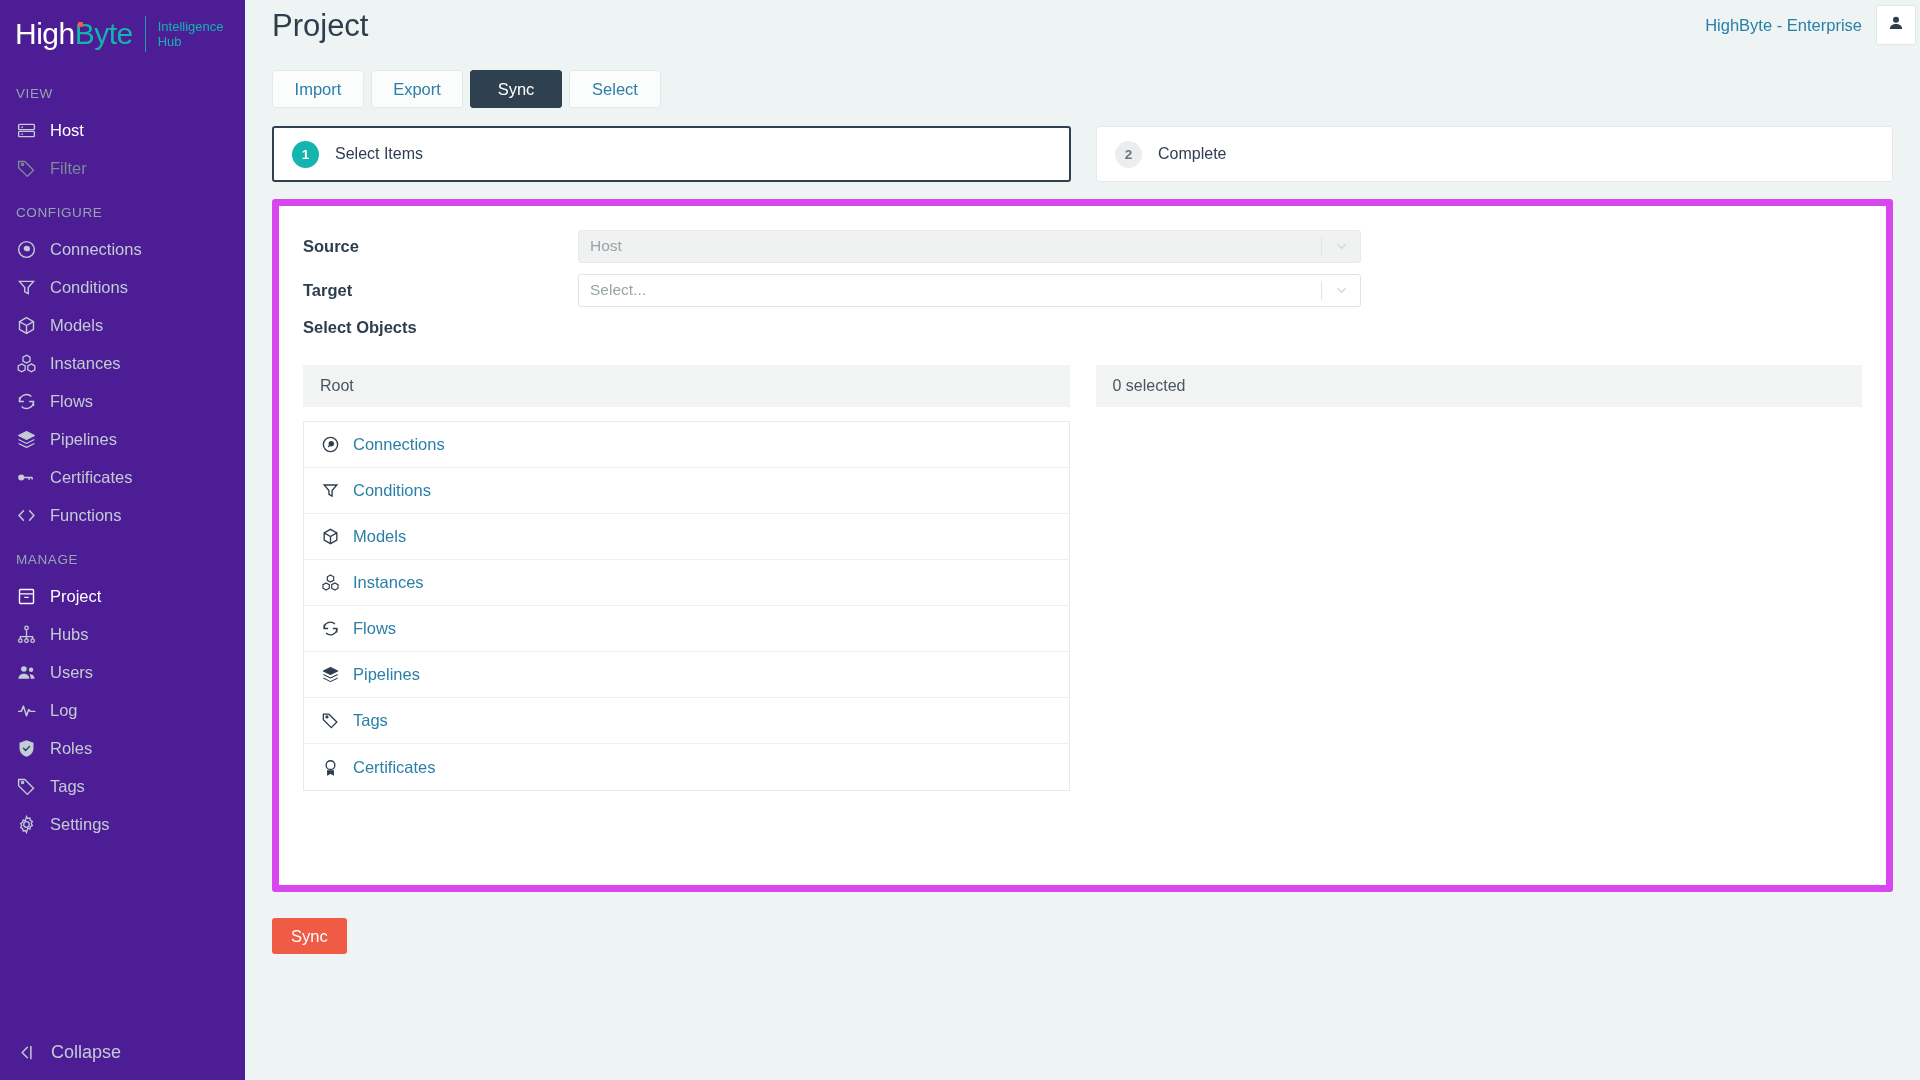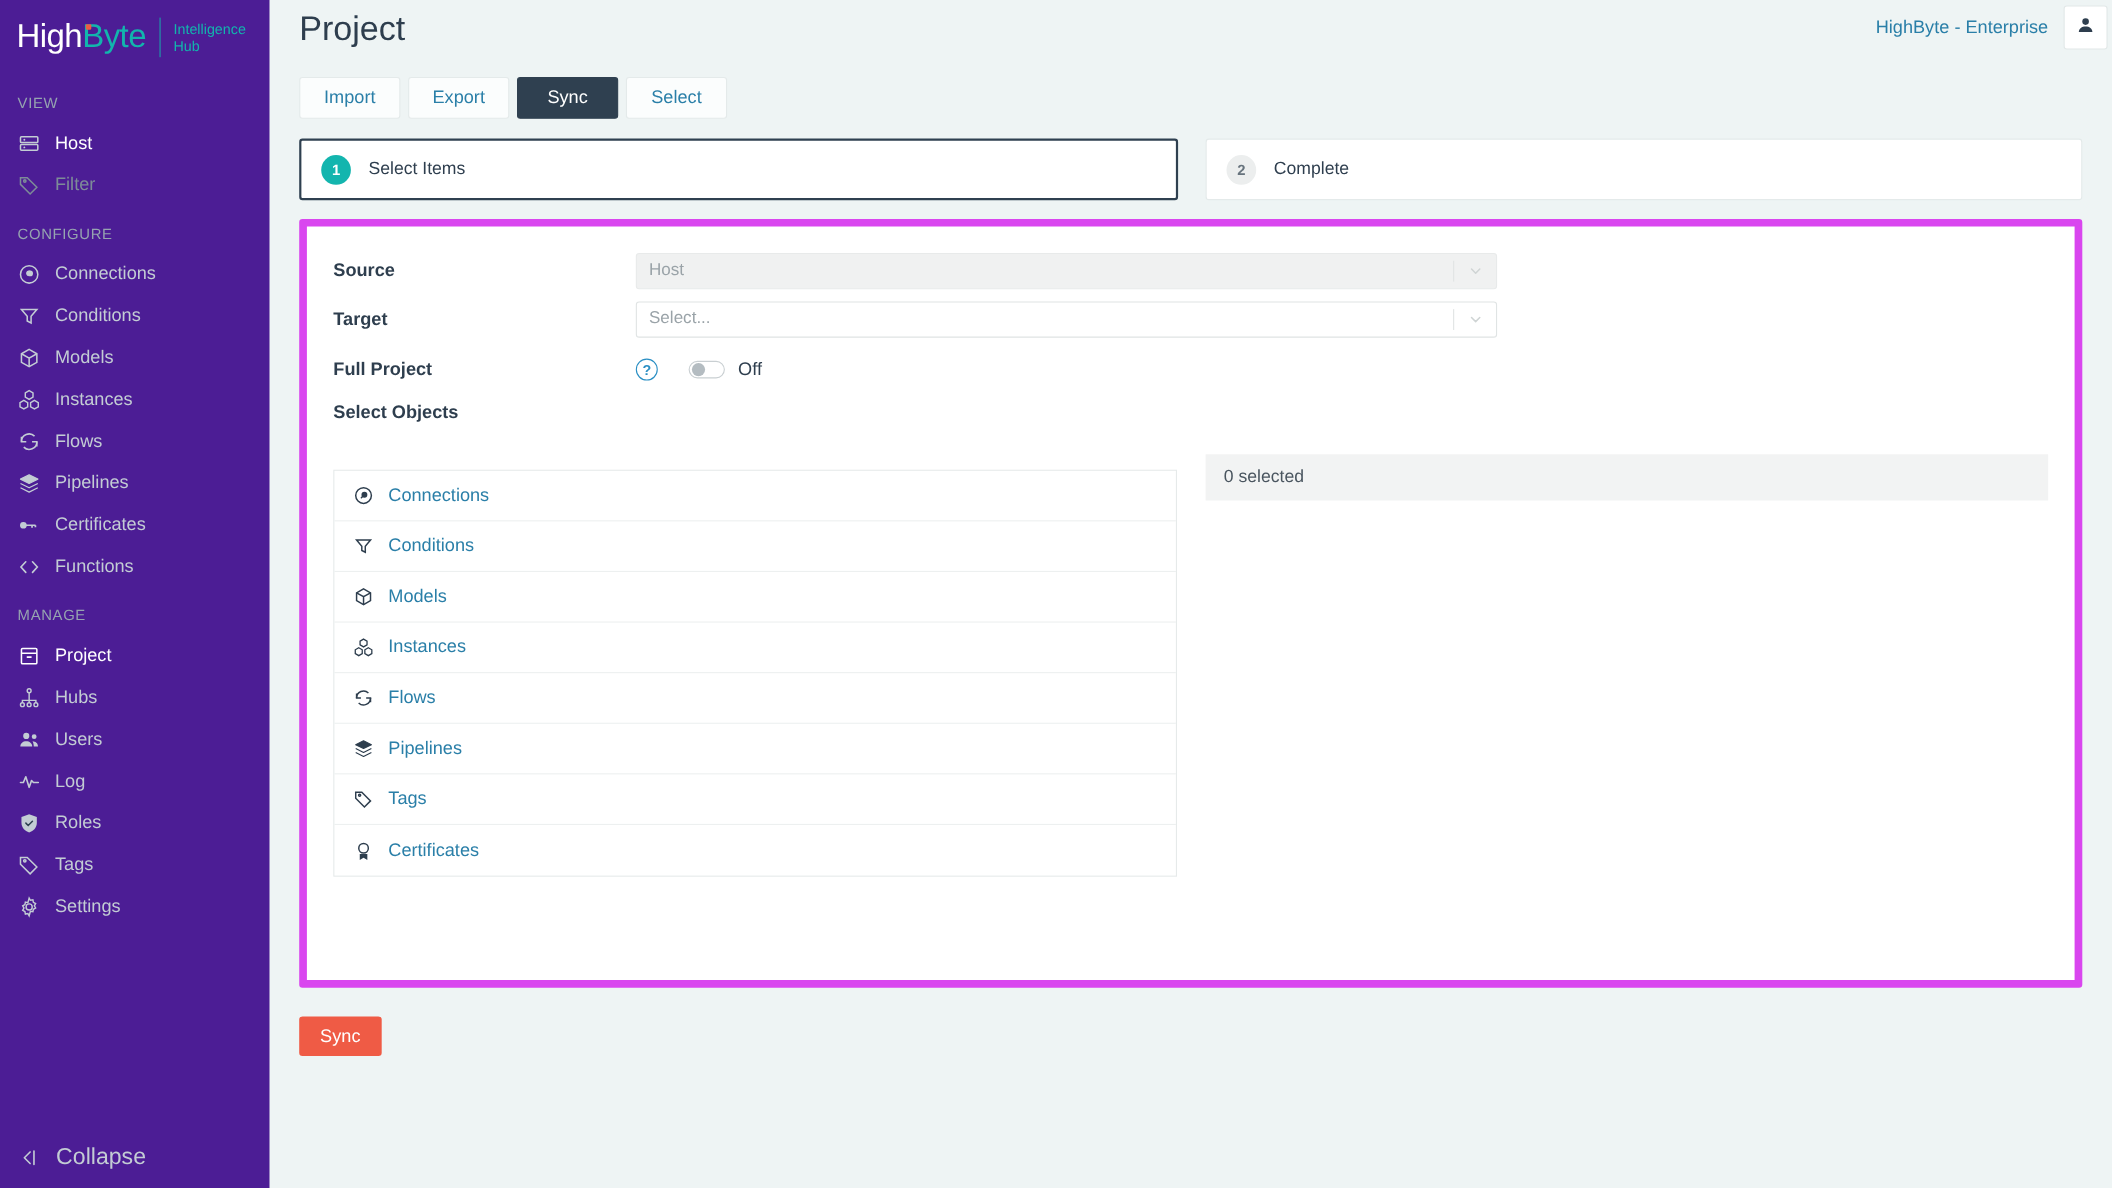--- a/index.html
+++ b/index.html
@@ -43,21 +43,21 @@
     color: #c3ccd4; font-size: 16.5px; font-weight: 400;
   }
   .nav-item.active { color: #ffffff; }
   .nav-item.muted { color: #7d8b98; }
   .nav-ico { width: 21px; height: 21px; display: block; flex: 0 0 21px; }
   .nav-ico svg { width: 21px; height: 21px; display: block; }
 
   .collapse-row {
     position: absolute; bottom: 0; left: 0; right: 0;
     height: 56px; display: flex; align-items: center; gap: 14px;
-    padding-left: 16px; color: #c3ccd4; font-size: 21px; cursor: pointer;
+    padding-left: 16px; color: #c3ccd4; font-size: 18px; cursor: pointer;
   }
 
   
   .main { flex: 1; height: 1080px; position: relative; overflow: hidden; }
 
   .topbar {
     height: 50px; display: flex; align-items: center;
     justify-content: flex-end; padding-right: 4px; gap: 14px;
   }
   .org-name { color: #2a7fa8; font-size: 16.5px; }
@@ -409,33 +409,26 @@
           <div class="select-value">Select...</div>
           <div class="select-sep"></div>
           <div class="select-caret">
               <svg width="15" height="15" viewBox="0 0 24 24" fill="none" stroke="#cfd4d4" stroke-width="2.2" stroke-linecap="round" stroke-linejoin="round">
                 <path d="M6 9l6 6 6-6"></path>
               </svg>
             </div>
         </div>
       </div>
 
-      <div class="toggle-row">
-        <div class="form-label">Full Project</div>
-        <div class="help-icon">?</div>
-        <div class="switch">
-            <span class="knob"></span>
-          </div>
-        <div class="switch-state">Off</div>
-      </div>
 
       <div class="section-head">Select Objects</div>
 
       <div class="dual">
         <div class="dual-col">
+          <div class="dual-head">Root</div>
           <div class="tree">
             <div class="tree-row">
               <span class="tree-ico">
                   <svg viewBox="0 0 24 24" fill="none" stroke="#2e3e4e" stroke-width="1.7">
                     <circle cx="12" cy="12" r="9"></circle>
                     <circle cx="13" cy="11" r="3.4" fill="#2e3e4e" stroke="none"></circle>
                     <path d="M9.5 14.5l2-2" stroke-linecap="round"></path>
                   </svg>
                 </span>
               <span>Connections</span>

